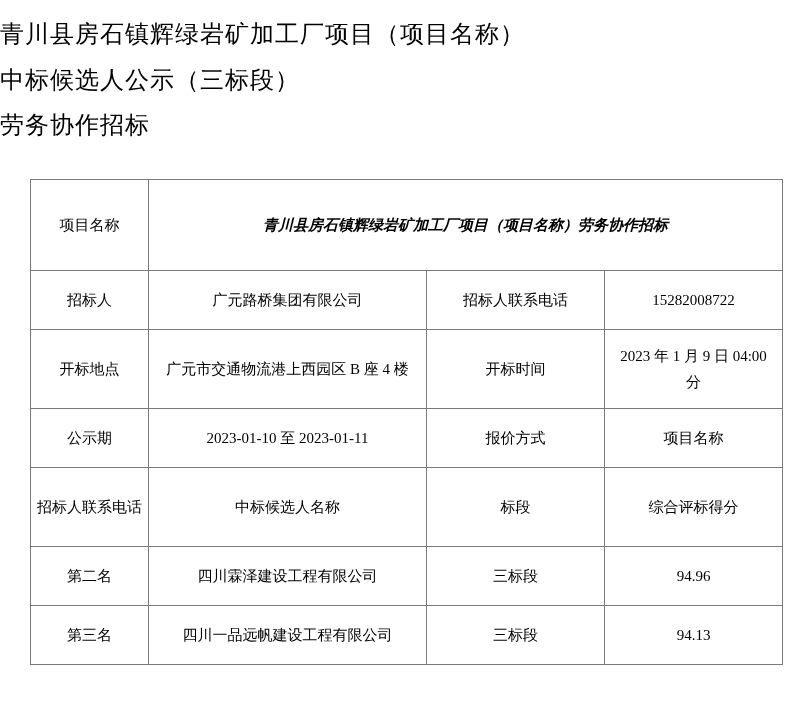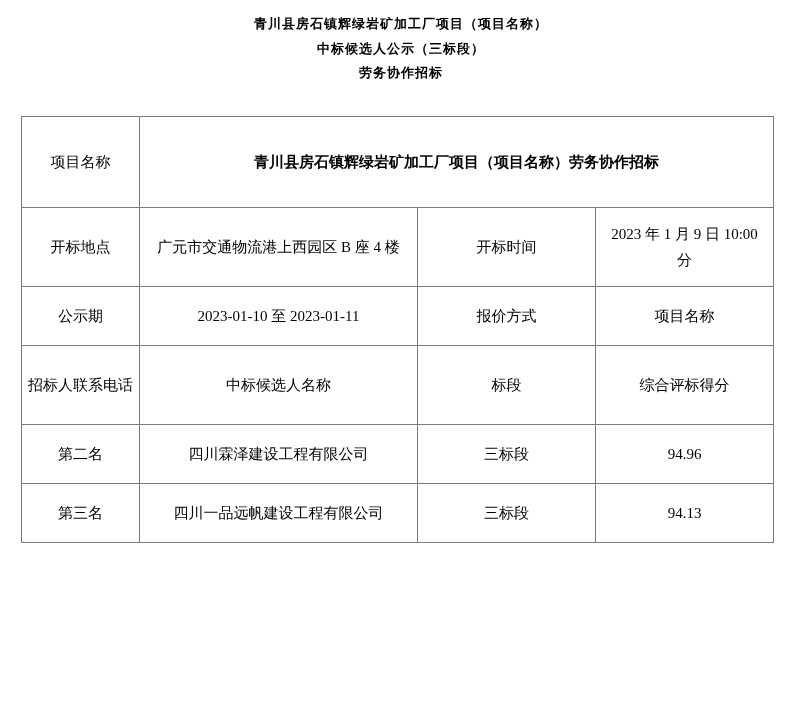--- a/index.html
+++ b/index.html
@@ -14,32 +14,32 @@
     color: #000000;
     overflow: hidden;
   }
   .page {
     width: 802px;
     height: 725px;
     position: relative;
     box-sizing: border-box;
   }
   .doc-title {
-    text-align: center;
-    font-size: 13px;
-    font-weight: bold;
+    text-align: left;
+    font-size: 24px;
+    font-weight: normal;
     letter-spacing: 1px;
     line-height: 1.9;
     padding-top: 12px;
   }
   .doc-title .line {
     display: block;
   }
   .table-wrap {
-    padding: 0 21px;
+    padding: 0 30px;
     margin-top: 30px;
   }
   table.main {
     width: 752px;
     border-collapse: collapse;
     table-layout: fixed;
   }
   table.main td {
     border: 1px solid #7a7a7a;
     text-align: center;
@@ -50,20 +50,21 @@
   }
   td.label {
     width: 118px;
   }
   td.big-title {
     font-size: 21px;
     font-weight: bold;
     text-align: left;
     line-height: 1.6;
     padding: 10px 12px;
+    font-style: italic;
   }
   .row-h-tall td {
     height: 74px;
   }
   .row-h-mid td {
     height: 62px;
   }
   .row-h-norm td {
     height: 42px;
   }
@@ -88,25 +89,31 @@
         <col style="width:118px">
         <col style="width:278px">
         <col style="width:178px">
         <col style="width:178px">
       </colgroup>
       <tbody>
         <tr class="row-h-tall">
           <td class="label">项目名称</td>
           <td class="big-title" colspan="3">青川县房石镇辉绿岩矿加工厂项目（项目名称）劳务协作招标</td>
         </tr>
+        <tr class="row-h-norm">
+          <td class="label">招标人</td>
+          <td>广元路桥集团有限公司</td>
+          <td>招标人联系电话</td>
+          <td class="num-col">15282008722</td>
+        </tr>
         <tr class="row-h-mid">
           <td class="label">开标地点</td>
           <td>广元市交通物流港上西园区 B 座 4 楼</td>
           <td>开标时间</td>
-          <td>2023 年 1 月 9 日 10:00 分</td>
+          <td>2023 年 1 月 9 日 04:00 分</td>
         </tr>
         <tr class="row-h-norm">
           <td class="label">公示期</td>
           <td class="num-col">2023-01-10 至 2023-01-11</td>
           <td>报价方式</td>
           <td>项目名称</td>
         </tr>
         <tr class="row-h-mid">
           <td class="label">招标人联系电话</td>
           <td>中标候选人名称</td>

